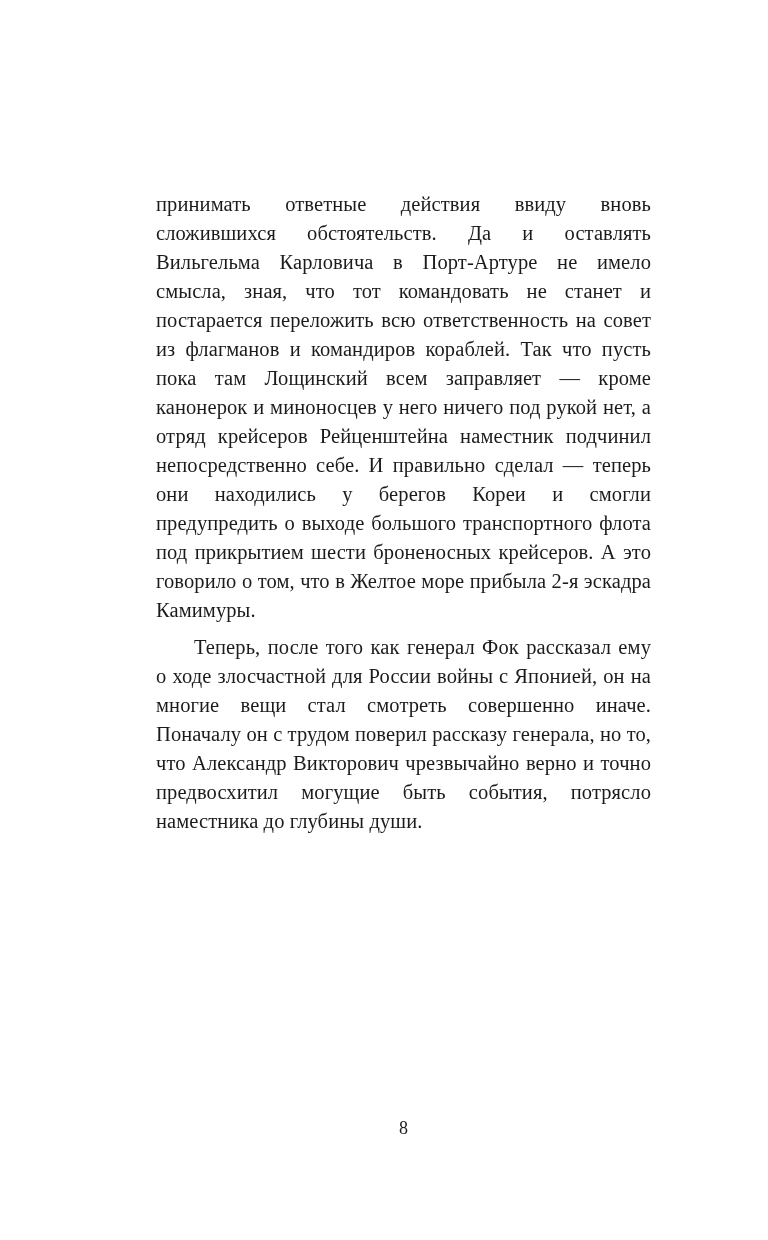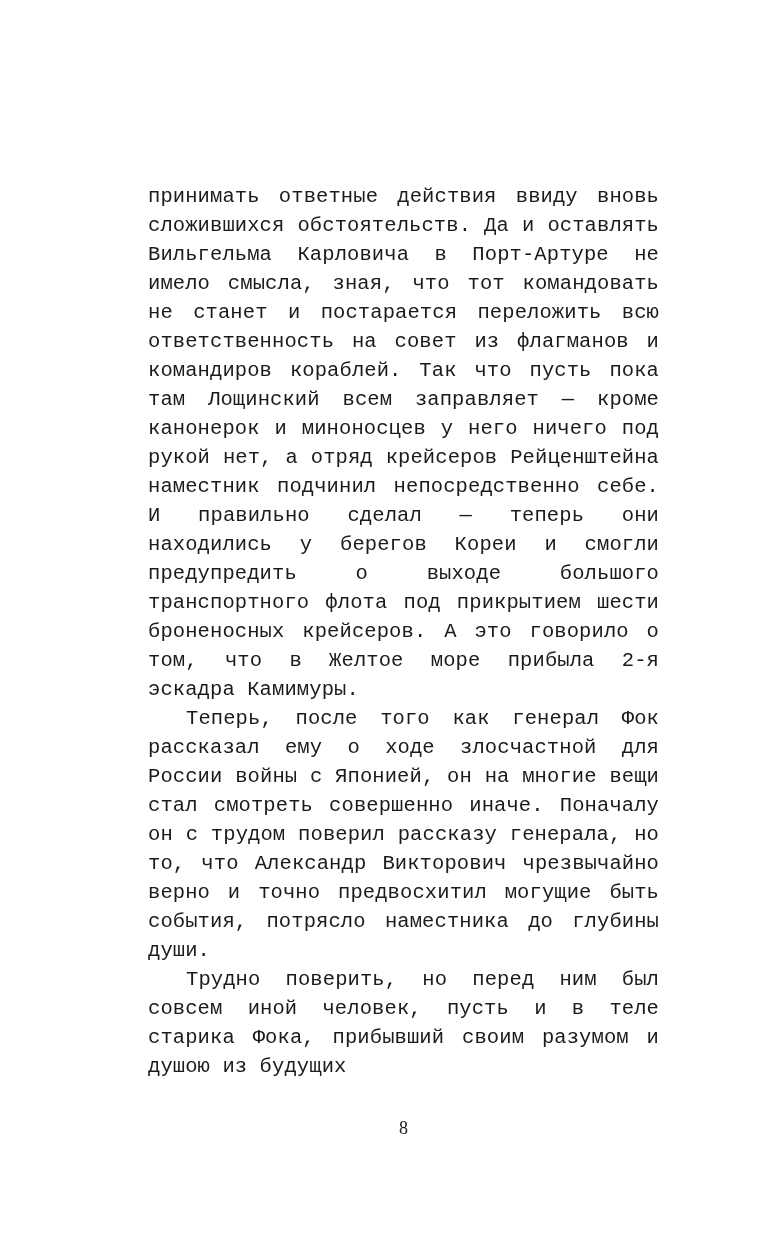--- a/index.html
+++ b/index.html
@@ -41,23 +41,22 @@
     top: 182px;
     width: 511px;
     font-size: 20.5px;
     line-height: 29px;
     text-align: justify;
     hyphens: auto;
     -webkit-hyphens: auto;
     letter-spacing: 0.1px;
   }
   .para {
-    margin: 0;
+    margin: 8px;
     text-indent: 38px;
-    font-family: Liberation Mono, monospace;
   }
   .para.no-indent {
     text-indent: 0;
   }
   .folio {
     position: absolute;
     left: 148px;
     top: 1118px;
     width: 511px;
     text-align: center;
@@ -67,20 +66,19 @@
 </style>
 </head>
 <body>
 
 <div class="page">
 
 
   <main class="text-block">
     <p class="para no-indent">принимать ответные действия ввиду вновь сложившихся обстоятельств. Да и оставлять Вильгельма Карловича в Порт-Артуре не имело смысла, зная, что тот командовать не станет и постарается переложить всю ответственность на совет из флагманов и командиров кораблей. Так что пусть пока там Лощинский всем заправляет — кроме канонерок и миноносцев у него ничего под рукой нет, а отряд крейсеров Рейценштейна наместник подчинил непосредственно себе. И правильно сделал — теперь они находились у берегов Кореи и смогли предупредить о выходе большого транспортного флота под прикрытием шести броненосных крейсеров. А это говорило о том, что в Желтое море прибыла 2-я эскадра Камимуры.</p>
     <p class="para">Теперь, после того как генерал Фок рассказал ему о ходе злосчастной для России войны с Японией, он на многие вещи стал смотреть совершенно иначе. Поначалу он с трудом поверил рассказу генерала, но то, что Александр Викторович чрезвычайно верно и точно предвосхитил могущие быть события, потрясло наместника до глубины души.</p>
-    <p class="para">Трудно поверить, но перед ним был совсем иной человек, пусть и в теле старика Фока, прибывший своим разумом и душою из будущих</p>
   </main>
 
   <footer class="folio">
     <span>8</span>
   </footer>
 
 </div>
 
 </body></html>

